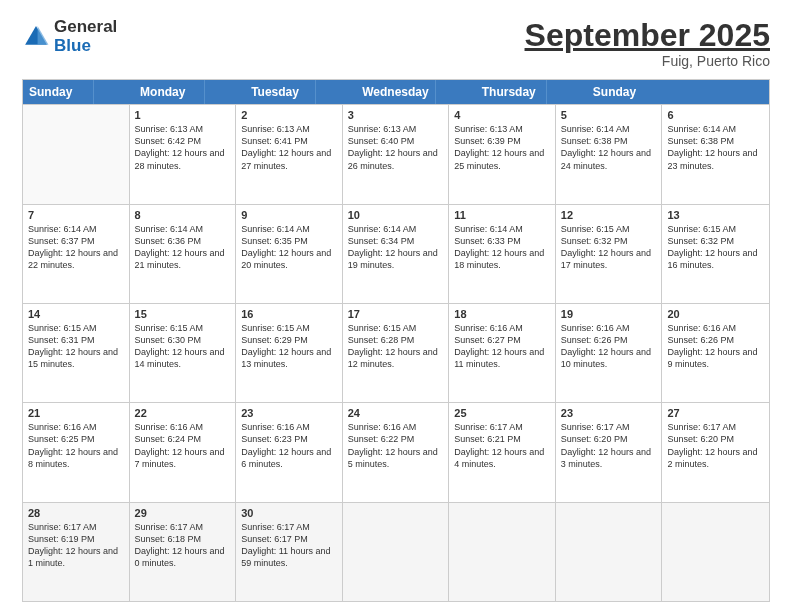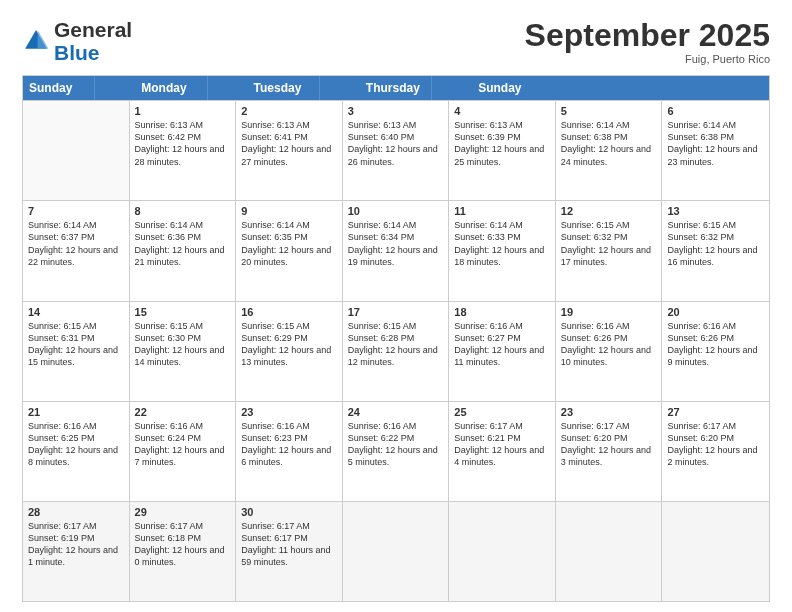--- a/index.html
+++ b/index.html
@@ -24,42 +24,43 @@
       margin-bottom: 10px;
     }
     .logo {
       display: flex;
       align-items: center;
       gap: 4px;
     }
     .logo-text {
       display: flex;
       flex-direction: column;
-      font-size: 21px;
+      font-size: 17px;
       font-weight: bold;
       line-height: 1.1;
       color: #333;
     }
     .logo-text span:first-child { color: #333; }
     .logo-blue { color: #1a6bb5 !important; }
     .logo-icon {
       width: 28px;
       height: 28px;
     }
     .title-block {
       text-align: right;
     }
     .title-block .month-year {
       font-size: 32px;
       font-weight: bold;
       color: #333;
       line-height: 1.1;
+      text-decoration: underline;
     }
     .title-block .location {
-      font-size: 11px;
+      font-size: 14px;
       color: #555;
     }
     .calendar {
       flex: 1;
       display: flex;
       flex-direction: column;
       border: 1px solid #ccc;
     }
     .cal-header {
       display: grid;
@@ -133,20 +134,21 @@
       <div class="month-year">September 2025</div>
       <div class="location">Fuig, Puerto Rico</div>
     </div>
   </div>
 
   <div class="calendar">
     <div class="cal-header">
     <div class="cal-header-cell">Sunday</div>
         <div class="cal-header-cell">Monday</div>
         <div class="cal-header-cell">Tuesday</div>
+        <div class="cal-header-cell">Wednesday</div>
         <div class="cal-header-cell">Thursday</div>
         <div class="cal-header-cell">Sunday</div>
       </div>
     <div class="cal-body">
     <div class="cal-row">
           <div class="cal-cell empty"></div>
           <div class="cal-cell">
             <div class="day-number">1</div>
             <div class="day-info" style="white-space: pre-line;">Sunrise: 6:13 AM
 Sunset: 6:42 PM

